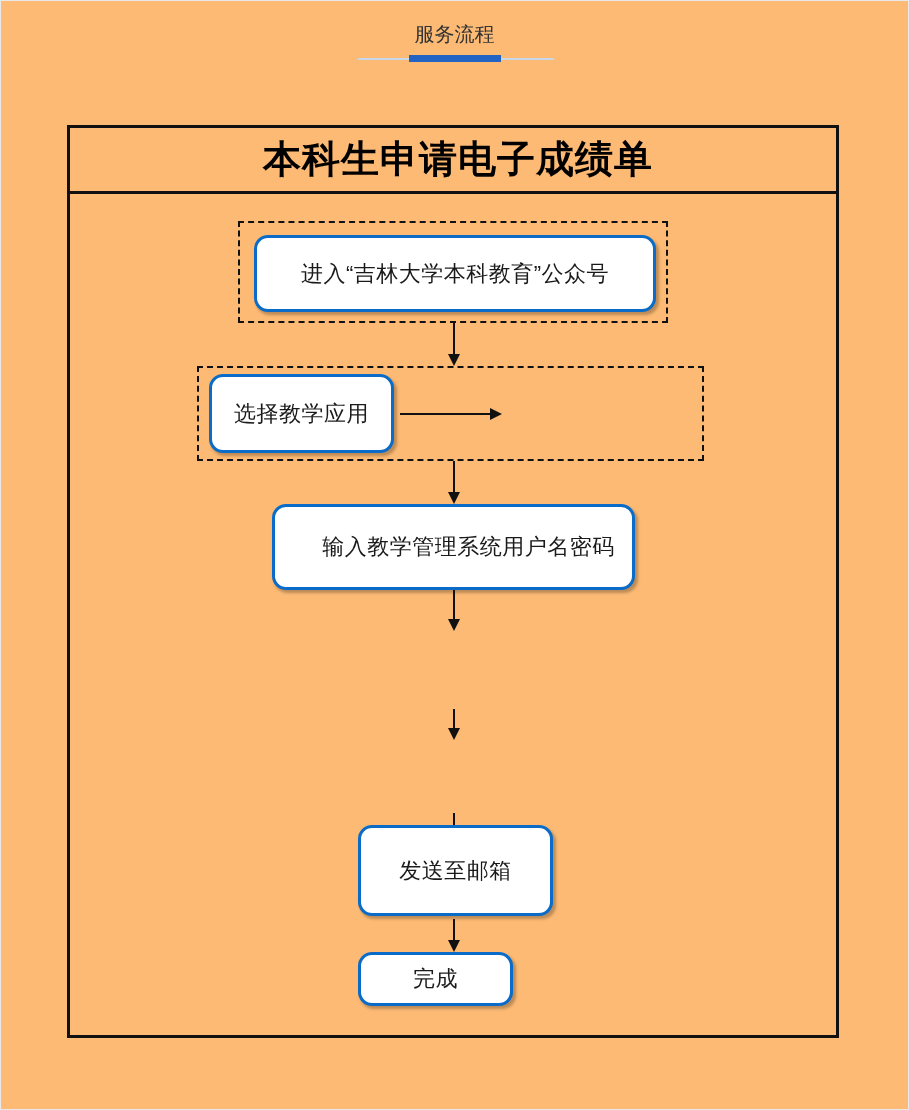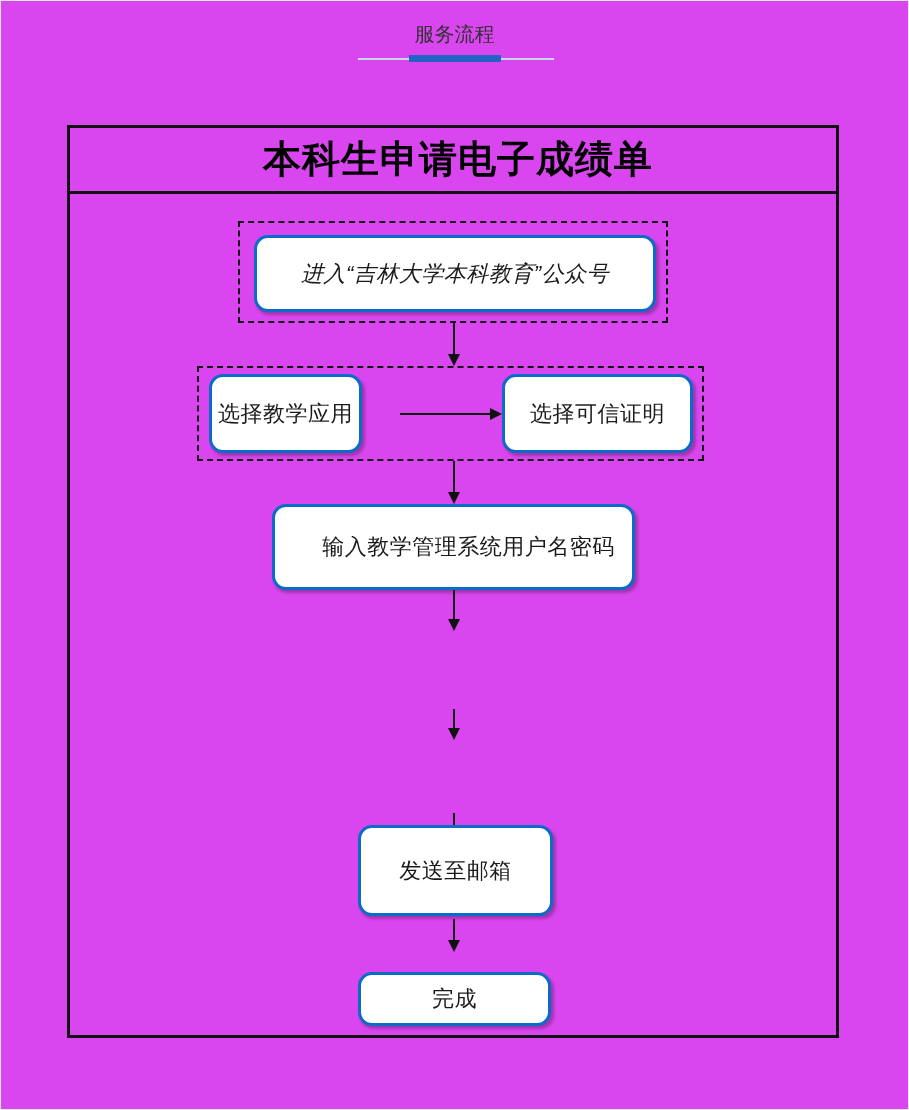--- a/index.html
+++ b/index.html
@@ -1,18 +1,18 @@
 <!DOCTYPE html>
 <html style="--accent: #2263c3; --node_border: #0a6cc8; --line: #111111; --text: #1a1a1a; --header_text: #333333; --underline_track: #c9d7eb; --page_border: #e9e9e9;"><head>
 <meta charset="utf-8">
 <style>
   * { margin:0; padding:0; box-sizing:border-box; }
   html,body { background:#fff; }
   .page {
-    position:relative; width:909px; height:1110px; background:#d946ef;
+    position:relative; width:909px; height:1110px; background:#fdba74;
     border:1px solid var(--page_border,#e9e9e9);
     font-family:"Liberation Sans","DejaVu Sans",sans-serif;
     overflow:hidden;
   }
   
   .hdr-title {
     position:absolute; top:20px; left:0; right:0; text-align:center;
     font-size:20px; color:var(--header_text,#333);
   }
   .hdr-track {
@@ -39,28 +39,28 @@
   .d2 { left:196px; top:365px; width:507px; height:95px; }
   
   .node {
     position:absolute; background:#fff;
     border:3px solid var(--node_border,#0a6cc8); border-radius:14px;
     box-shadow:2.5px 3px 3px rgba(0,0,0,0.26);
     display:flex; align-items:center; justify-content:center;
     font-size:22px; color:var(--text,#1a1a1a); letter-spacing:0.5px;
     text-align:center;
   }
-  .n1  { left:253px; top:234px; width:402px; height:77px;font-style:italic; }
-  .n2a { left:208px; top:373px; width:153px; height:79px; }
+  .n1  { left:253px; top:234px; width:402px; height:77px; }
+  .n2a { left:208px; top:373px; width:185px; height:79px; }
   .n2b { left:501px; top:373px; width:191px; height:79px; }
   .n3  { left:271px; top:503px; width:363px; height:86px;padding-left:30px; }
   .n4  { left:315px; top:630px; width:280px; height:78px; }
   .n5  { left:357px; top:739px; width:195px; height:73px; }
   .n6  { left:357px; top:824px; width:195px; height:91px; }
-  .n7  { left:357px; top:951px; width:193px; height:54px;margin-top:20px; }
+  .n7  { left:357px; top:951px; width:155px; height:54px; }
   
   .varrow { position:absolute; width:2px; background:var(--line,#111); }
   .varrow::after {
     content:""; position:absolute; left:-5px; bottom:-12px;
     width:0; height:0;
     border-left:6px solid transparent; border-right:6px solid transparent;
     border-top:12px solid var(--line,#111);
   }
   .a1 { left:452px; top:322px; height:31px; }
   .a2 { left:452px; top:460px; height:31px; }
@@ -92,21 +92,20 @@
   </div>
 
   <div class="dashed d1"></div>
   <div class="node n1">进入“吉林大学本科教育”公众号</div>
 
   <div class="varrow a1"></div>
 
   <div class="dashed d2"></div>
   <div class="node n2a">选择教学应用</div>
   <div class="harrow ah"></div>
-  <div class="node n2b">选择可信证明</div>
 
   <div class="varrow a2"></div>
 
   <div class="node n3">输入教学管理系统用户名密码</div>
 
   <div class="varrow a3"></div>
 
 
   <div class="varrow a4"></div>
 

